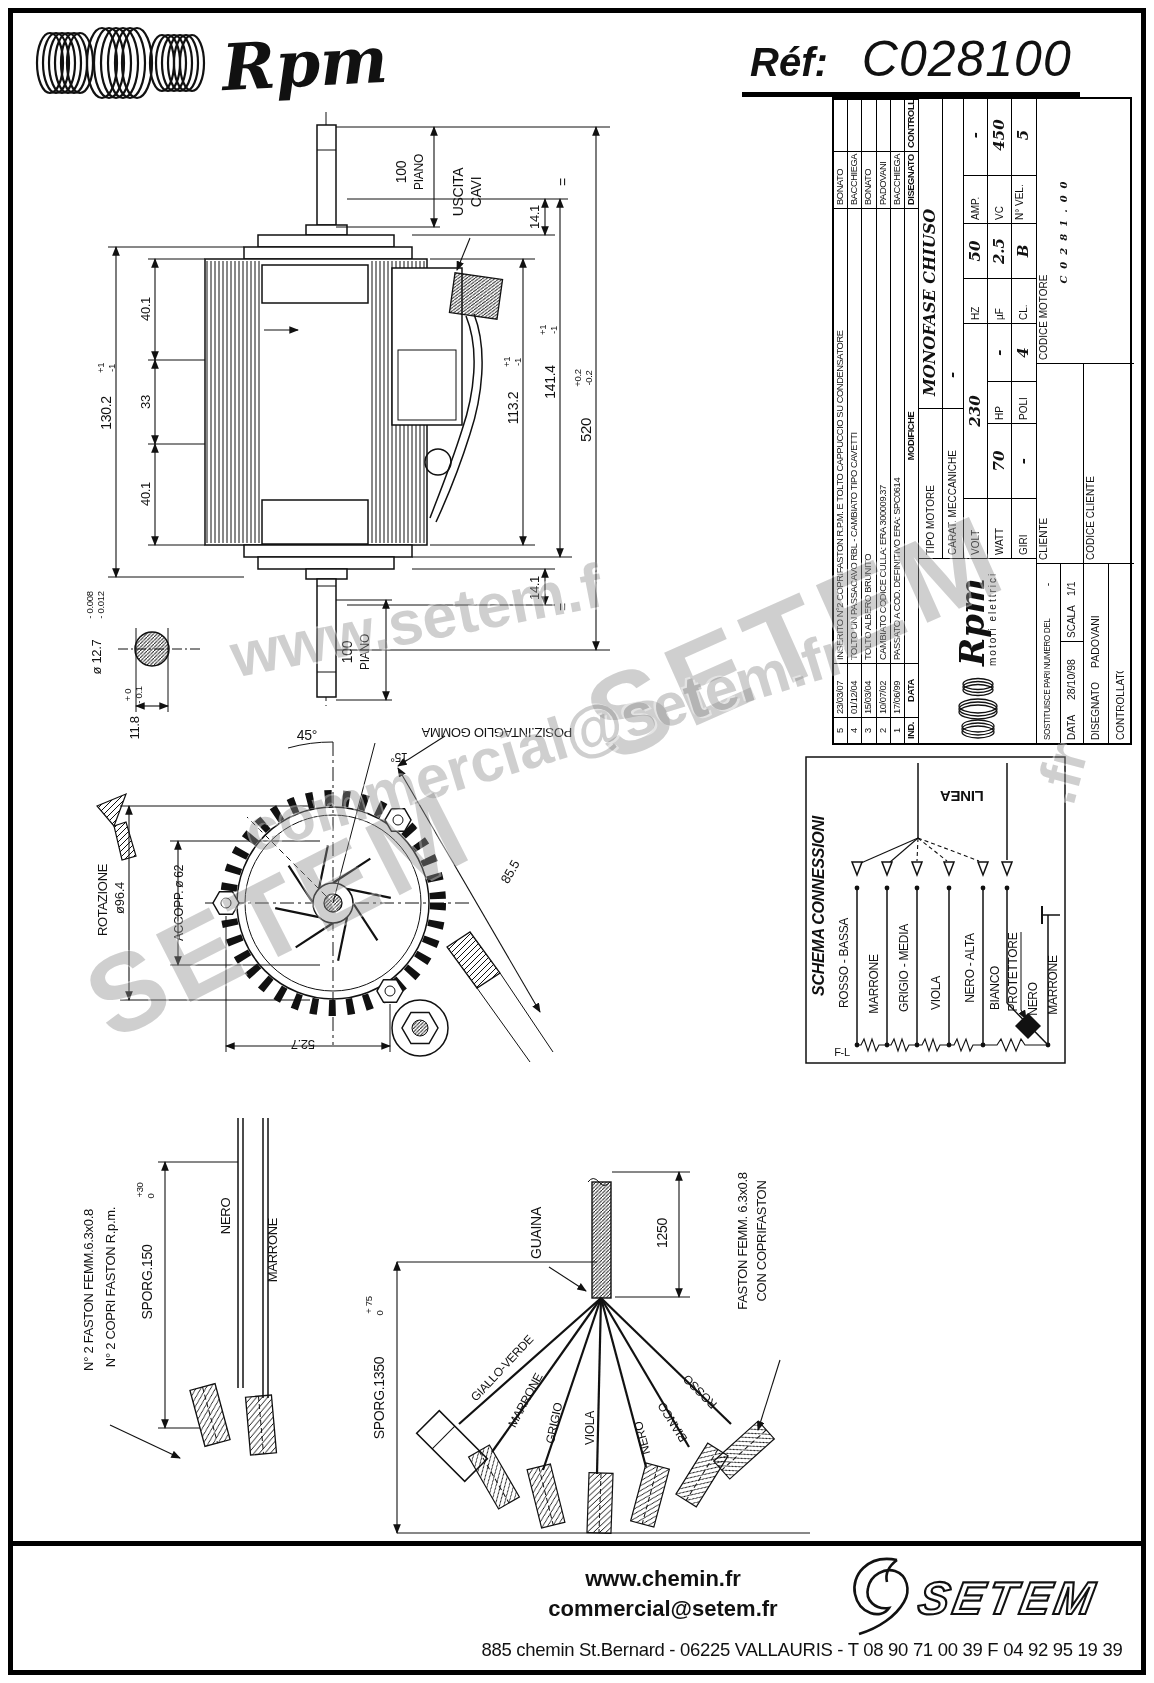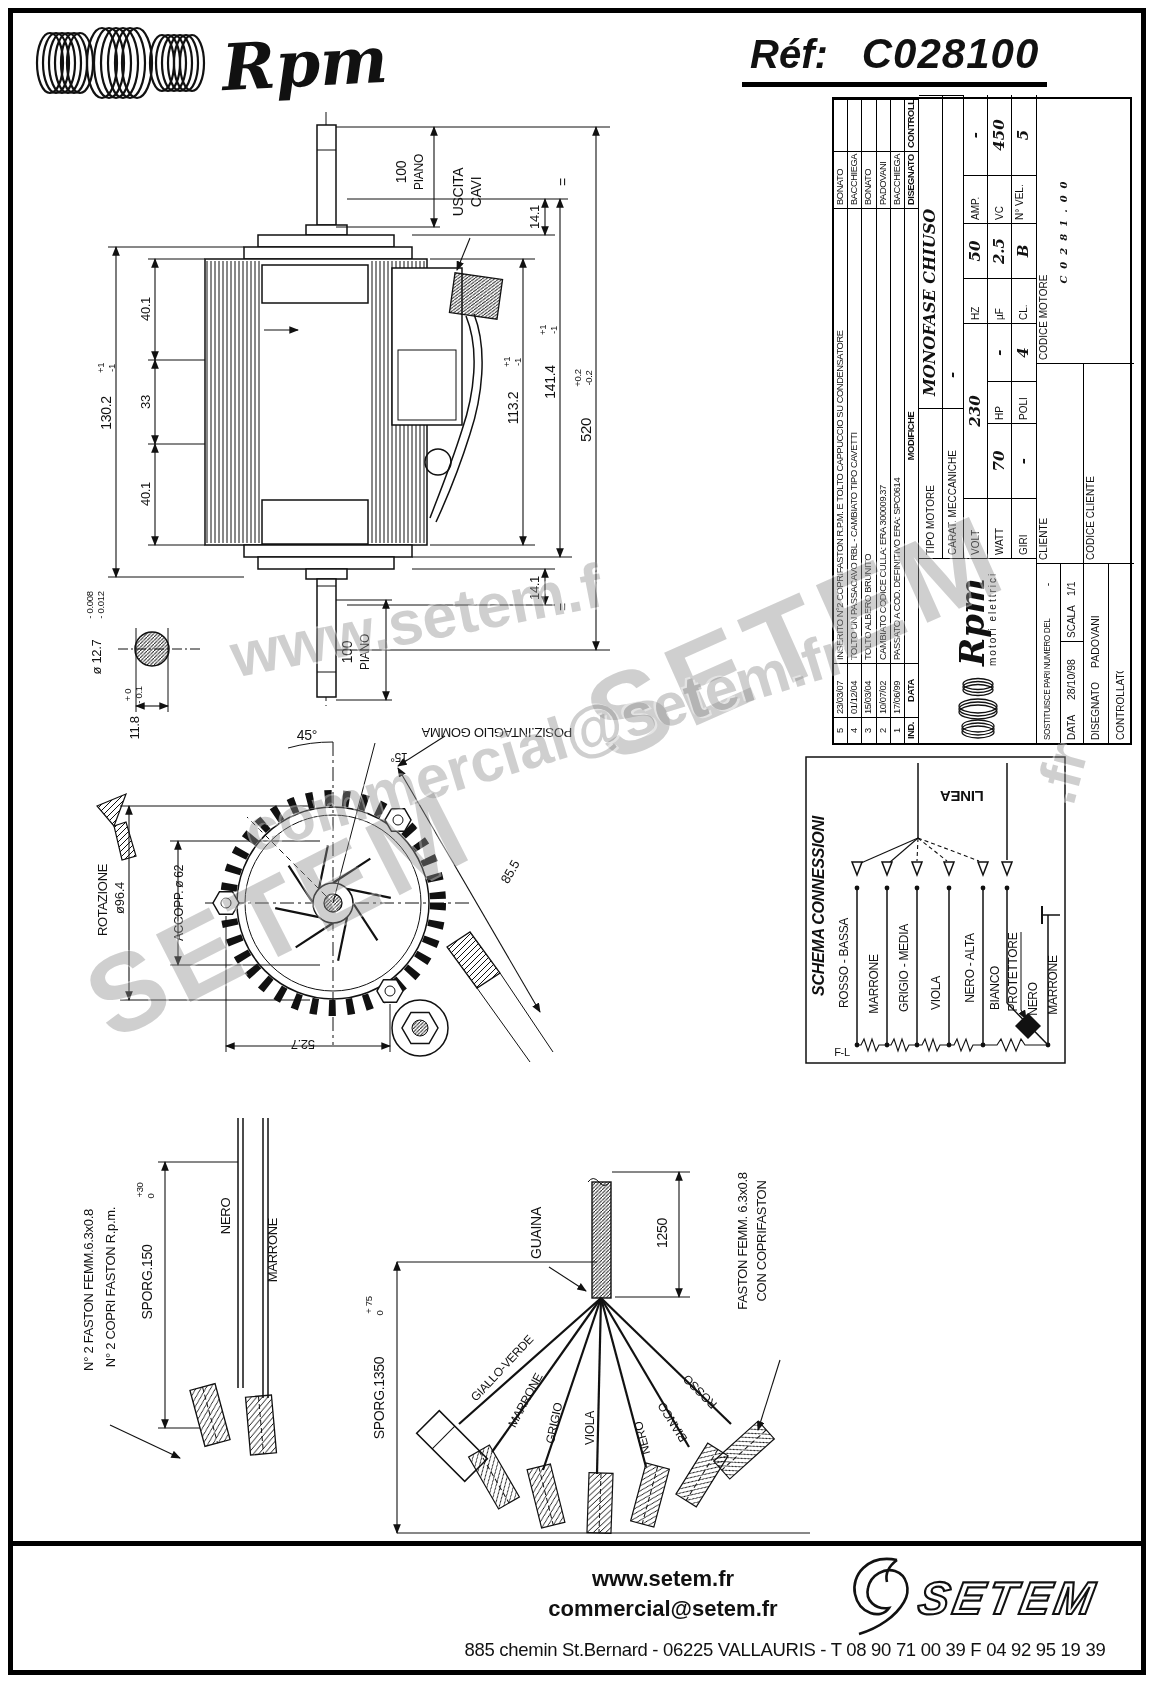--- a/index.html
+++ b/index.html
@@ -8,21 +8,21 @@
   .frame{position:absolute;left:8px;top:8px;width:1128px;height:1657px;border:5px solid #000;z-index:4;pointer-events:none;}
   .divider{position:absolute;left:8px;width:1138px;top:1541px;height:5px;background:#000;z-index:4;}
 
   
   .hdr-logo{position:absolute;left:34px;top:22px;z-index:3;display:flex;align-items:center;}
   .hdr-brand{font-family:"DejaVu Serif",serif;font-style:italic;font-weight:700;font-size:64px;
              margin-left:10px;transform:rotate(-3deg);}
   .ref-box{position:absolute;left:742px;top:30px;z-index:3;border-bottom:5px solid #000;
            padding:0 8px 4px 8px;display:flex;align-items:baseline;}
   .ref-label{font-weight:700;font-style:italic;font-size:40px;}
-  .ref-value{font-weight:700;font-style:italic;font-size:42px;margin-left:34px;letter-spacing:1px;}
+  .ref-value{font-weight:400;font-style:italic;font-size:50px;margin-left:34px;letter-spacing:1px;}
 
   
   svg.art{position:absolute;left:0;top:0;z-index:3;pointer-events:none;}
   svg.art text{font-family:"Liberation Sans",sans-serif;fill:#111;letter-spacing:-0.3px;}
   .ln{fill:none;stroke:#111;stroke-width:1.5px;}
   .thin{stroke-width:1px;}
   .thk{stroke-width:2.2px;}
   .dim{fill:none;stroke:#111;stroke-width:1.1px;}
   .wf{fill:#fff;}
   .df{fill:#111;stroke:none;}
@@ -58,21 +58,21 @@
   .wm5{left:1032px;top:740px;font-size:58px;transform:rotate(-75deg);}
 
   
   .code-box{position:absolute;left:16px;top:1563px;width:452px;height:110px;border:4px solid #000;
             box-sizing:border-box;z-index:5;background:#fff;}
   .code-label{position:absolute;left:12px;top:4px;font-weight:700;font-size:30px;}
   .code-value{position:absolute;left:70px;top:32px;width:370px;text-align:center;font-weight:700;
               font-size:57px;letter-spacing:-1px;}
   .fb-site{position:absolute;left:553px;top:1566px;width:220px;text-align:center;font-weight:700;font-size:22px;z-index:5;}
   .fb-email{position:absolute;left:530px;top:1596px;width:266px;text-align:center;font-weight:700;font-size:22px;z-index:5;}
-  .fb-addr{position:absolute;left:450px;top:1639px;width:670px;text-align:center;font-size:18.5px;
+  .fb-addr{position:absolute;left:467px;top:1639px;width:670px;text-align:center;font-size:18.5px;
            letter-spacing:-0.3px;z-index:5;}
   .setem-logo{position:absolute;left:845px;top:1552px;z-index:5;display:flex;align-items:center;}
   .setem-word{font-style:italic;font-weight:700;font-size:46px;letter-spacing:4px;color:#fff;
               -webkit-text-stroke:2.2px #111;transform:skewX(-10deg);margin-left:4px;}
 </style>
 </head>
 <body>
 
 <div class="sheet">
   <div class="frame"></div>
@@ -570,21 +570,21 @@
     <div class="c lab" style="left:380px;top:203px;width:268px;height:20px;border-right:none;border-bottom:none;">CODICE MOTORE</div>
     <div class="c cm-val" style="left:380px;top:223px;width:268px;height:77px;border-right:none;border-bottom:none;">C0281.00</div>
   </div>
 
   <div class="wm wm1">www.setem.f</div>
   <div class="wm wm2">SETEM</div>
   <div class="wm wm3">commercial@setem.fr</div>
   <div class="wm wm4">SETEM</div>
   <div class="wm wm5">.fr</div>
 
-  <div class="fb-site">www.setem.fr</div>
+  <div class="fb-site">www.chemin.fr</div>
   <div class="fb-email">commercial@setem.fr</div>
   <div class="fb-addr">885 chemin St.Bernard  -  06225 VALLAURIS  -  T 08 90 71 00 39   F 04 92 95 19 39</div>
   <div class="setem-logo">
     <svg width="70" height="92" viewBox="0 0 70 92">
       <g fill="none" stroke="#111" stroke-width="2.6">
         <path d="M52,8 C22,2 6,24 10,42 C14,62 36,68 44,56 C30,58 20,48 23,36 C26,22 40,16 50,19 C62,23 66,38 59,50 C51,64 34,76 14,82"></path>
         <path d="M52,8 C44,14 40,22 42,30"></path>
       </g>
     </svg>
     <span class="setem-word">SETEM</span>

